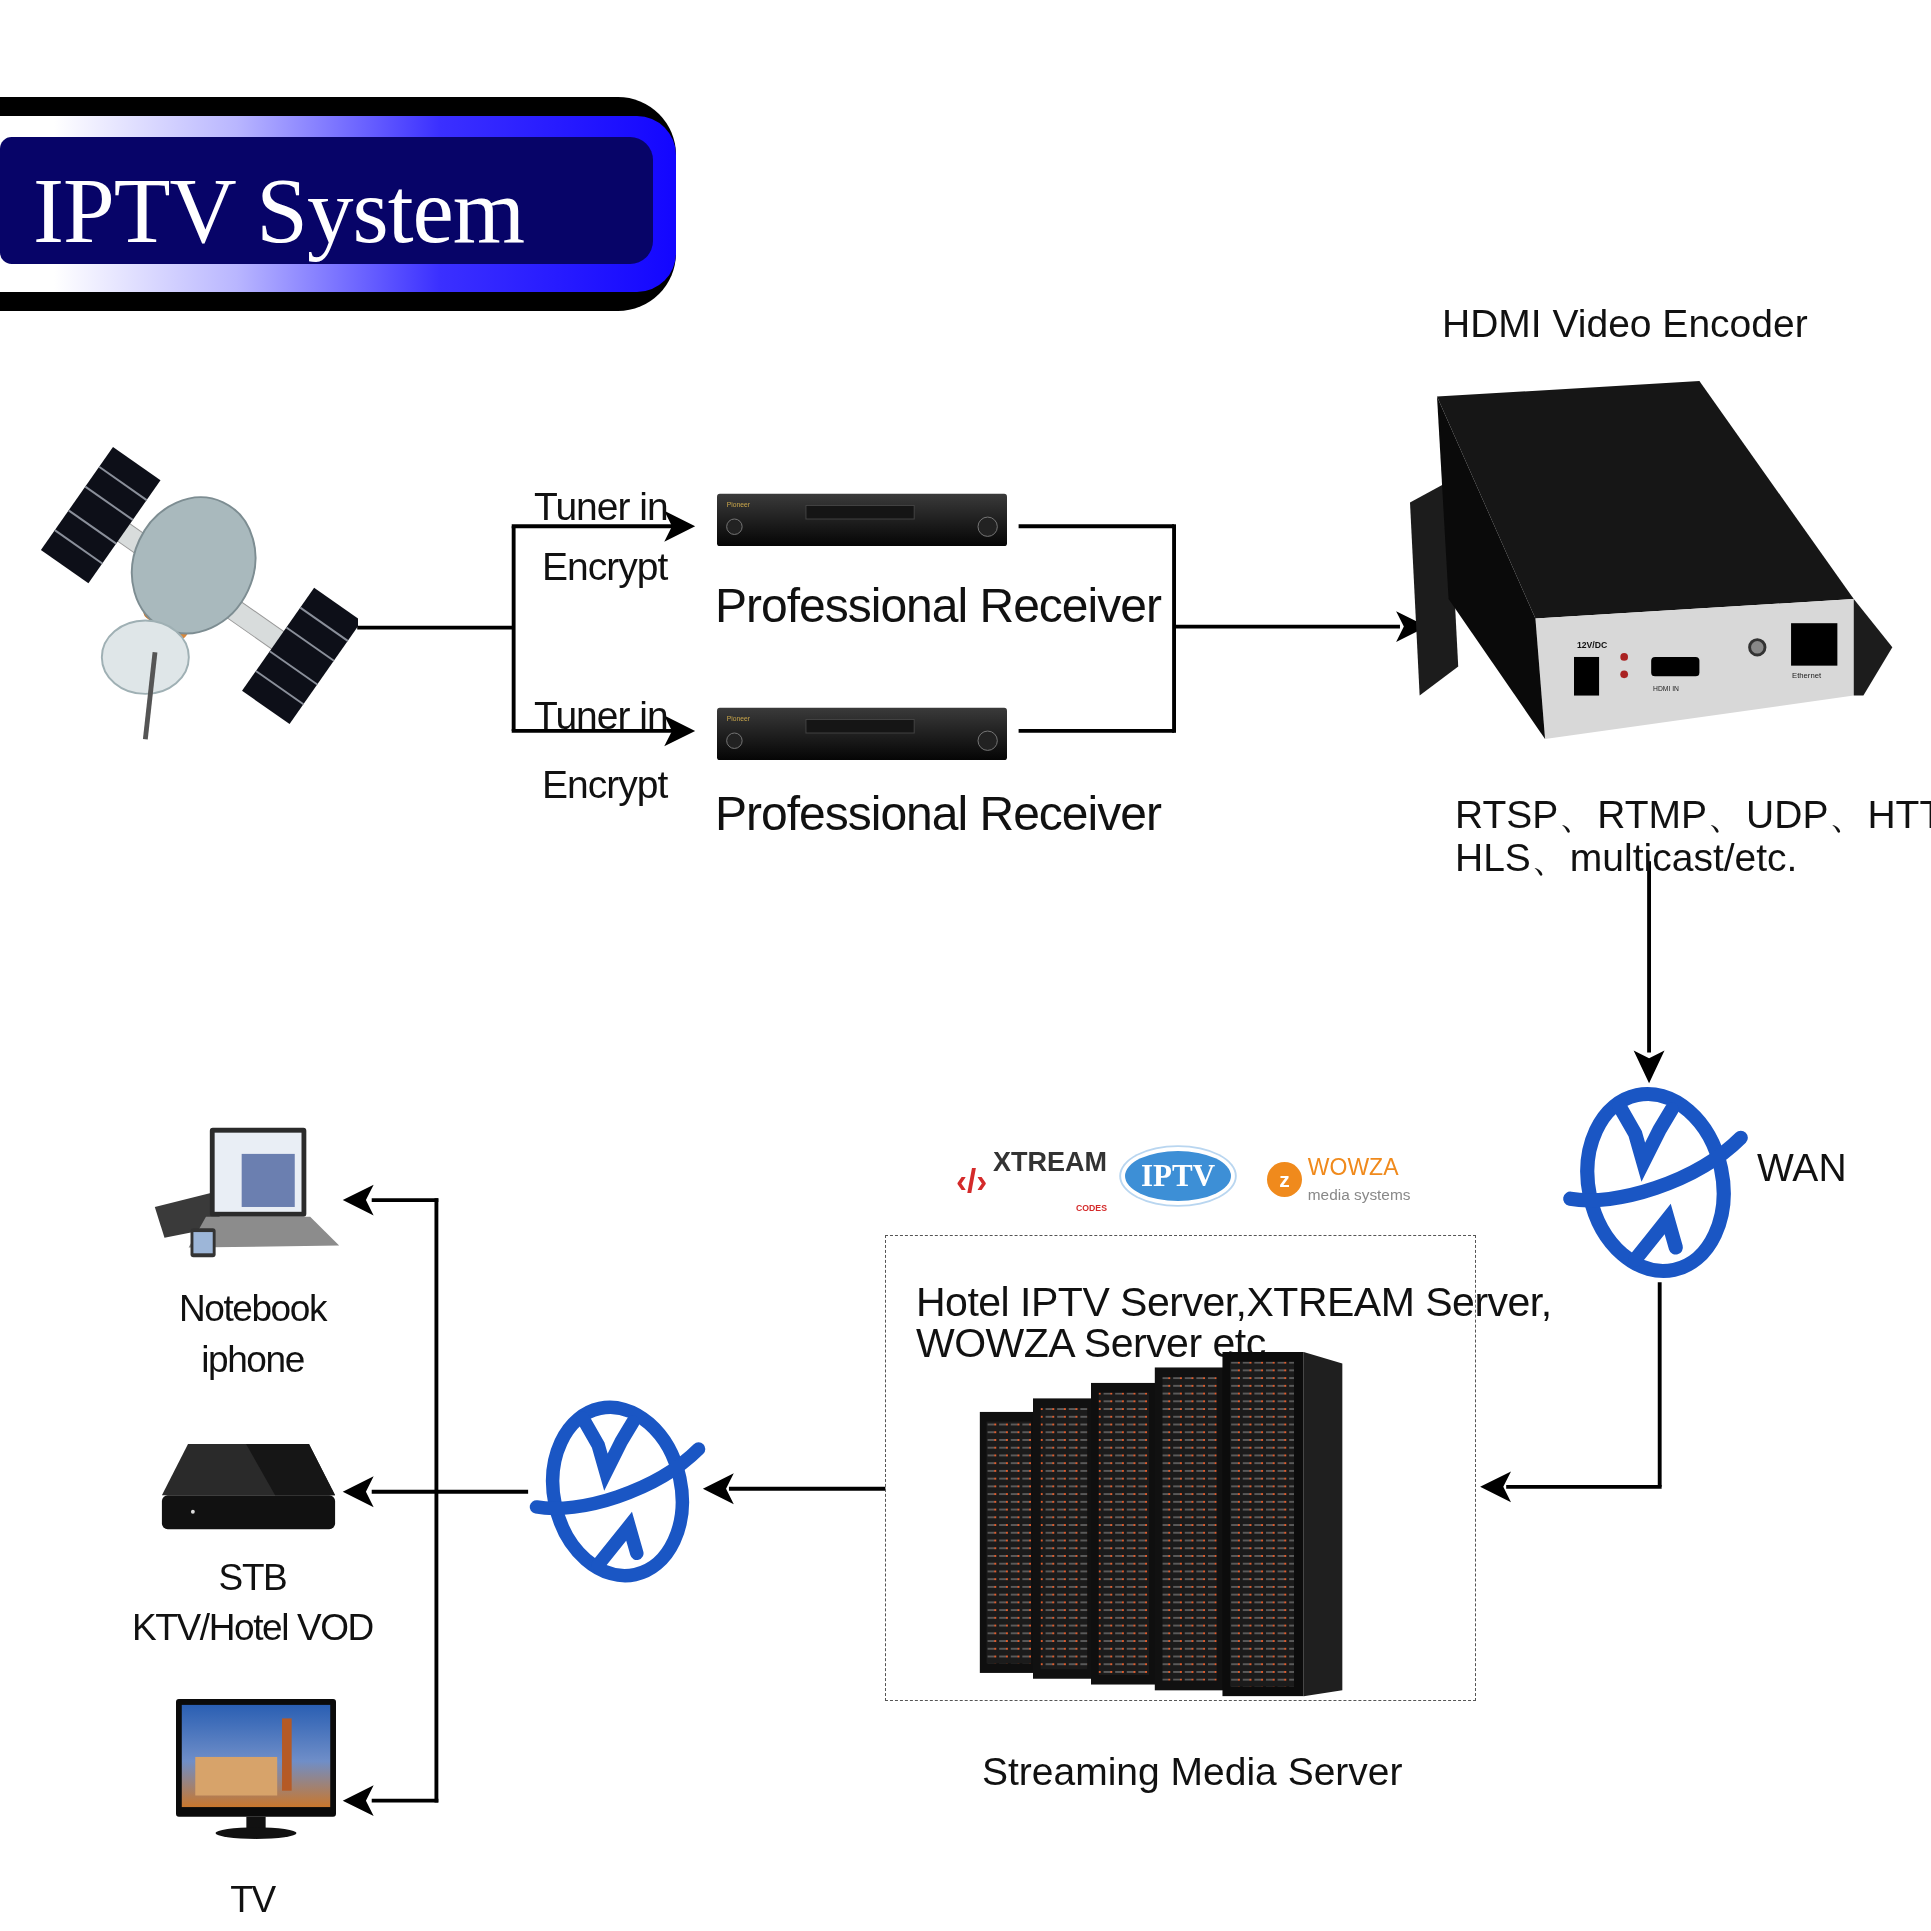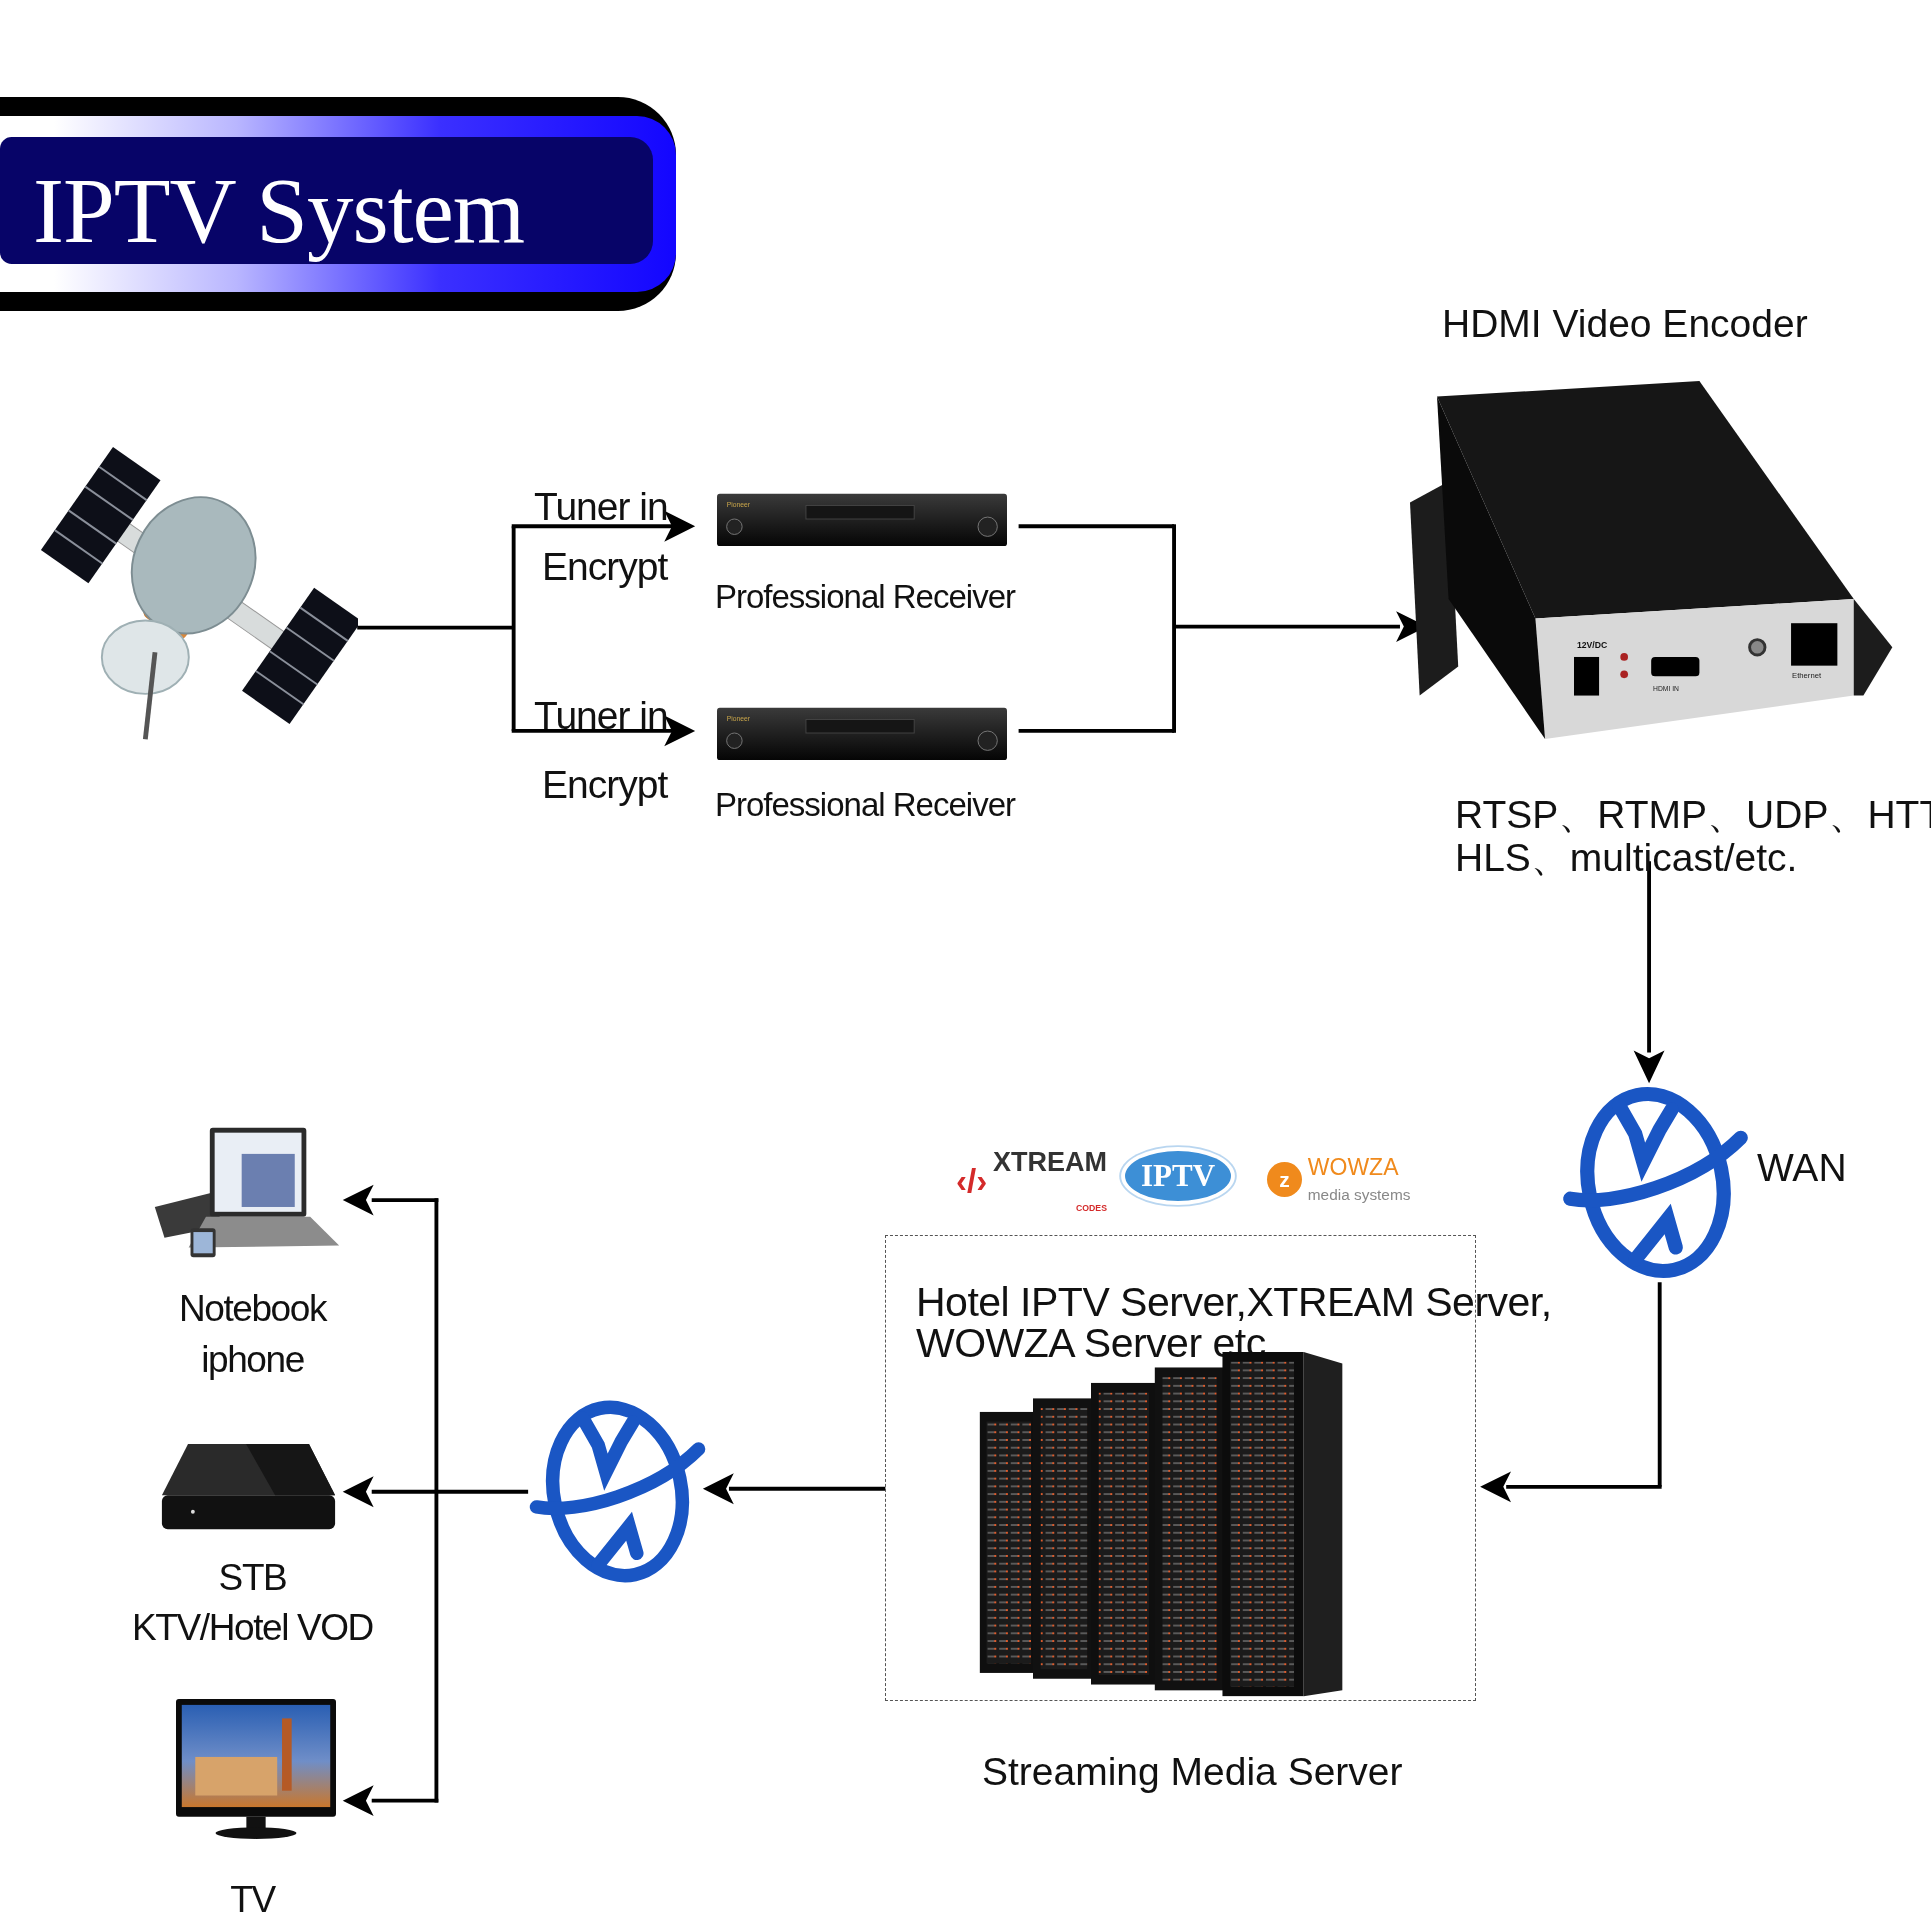--- a/index.html
+++ b/index.html
@@ -9,21 +9,21 @@
   .lbl { position:absolute; white-space:nowrap; color:#111;margin-top:14px; }
   .cond { font-family:"Liberation Sans Narrow","Liberation Sans", sans-serif; letter-spacing:-1px; }
   
   #banner-black { left:0; top:97px; width:676px; height:214px; background:#000; border-radius:0 58px 58px 0; }
   #banner-grad { left:0; top:116px; width:676px; height:176px; border-radius:0 39px 39px 0;
                  background:linear-gradient(90deg,#ffffff 0%,#ffffff 8%,#b9b6ff 35%,#3b30ff 65%,#1306ff 100%); }
   #banner-navy { left:0; top:137px; width:653px; height:127px; background:#070468; border-radius:11.6px 23px 23px 11.6px; }
   #banner-title { left:33px; top:143px; font-family:"Liberation Serif","DejaVu Serif", serif; font-size:93px; color:#fff; letter-spacing:-1px; }
   svg.lines { position:absolute; left:0; top:0; width:1931px; height:1931px; pointer-events:none; }
   .lbl-md { font-size:39px;text-align:right; }
-  .lbl-lg { font-size:33px;text-align:right; }
+  .lbl-lg { font-size:48px;text-align:right; }
   .dev-label { font-size:37px; text-align:center; width:251px; letter-spacing:-1.4px; }
 </style>
 </head>
 <body>
 
 <div id="canvas">
 
   <div class="abs" id="banner-black"></div>
   <div class="abs" id="banner-grad"></div>
   <div class="abs" id="banner-navy"></div>

